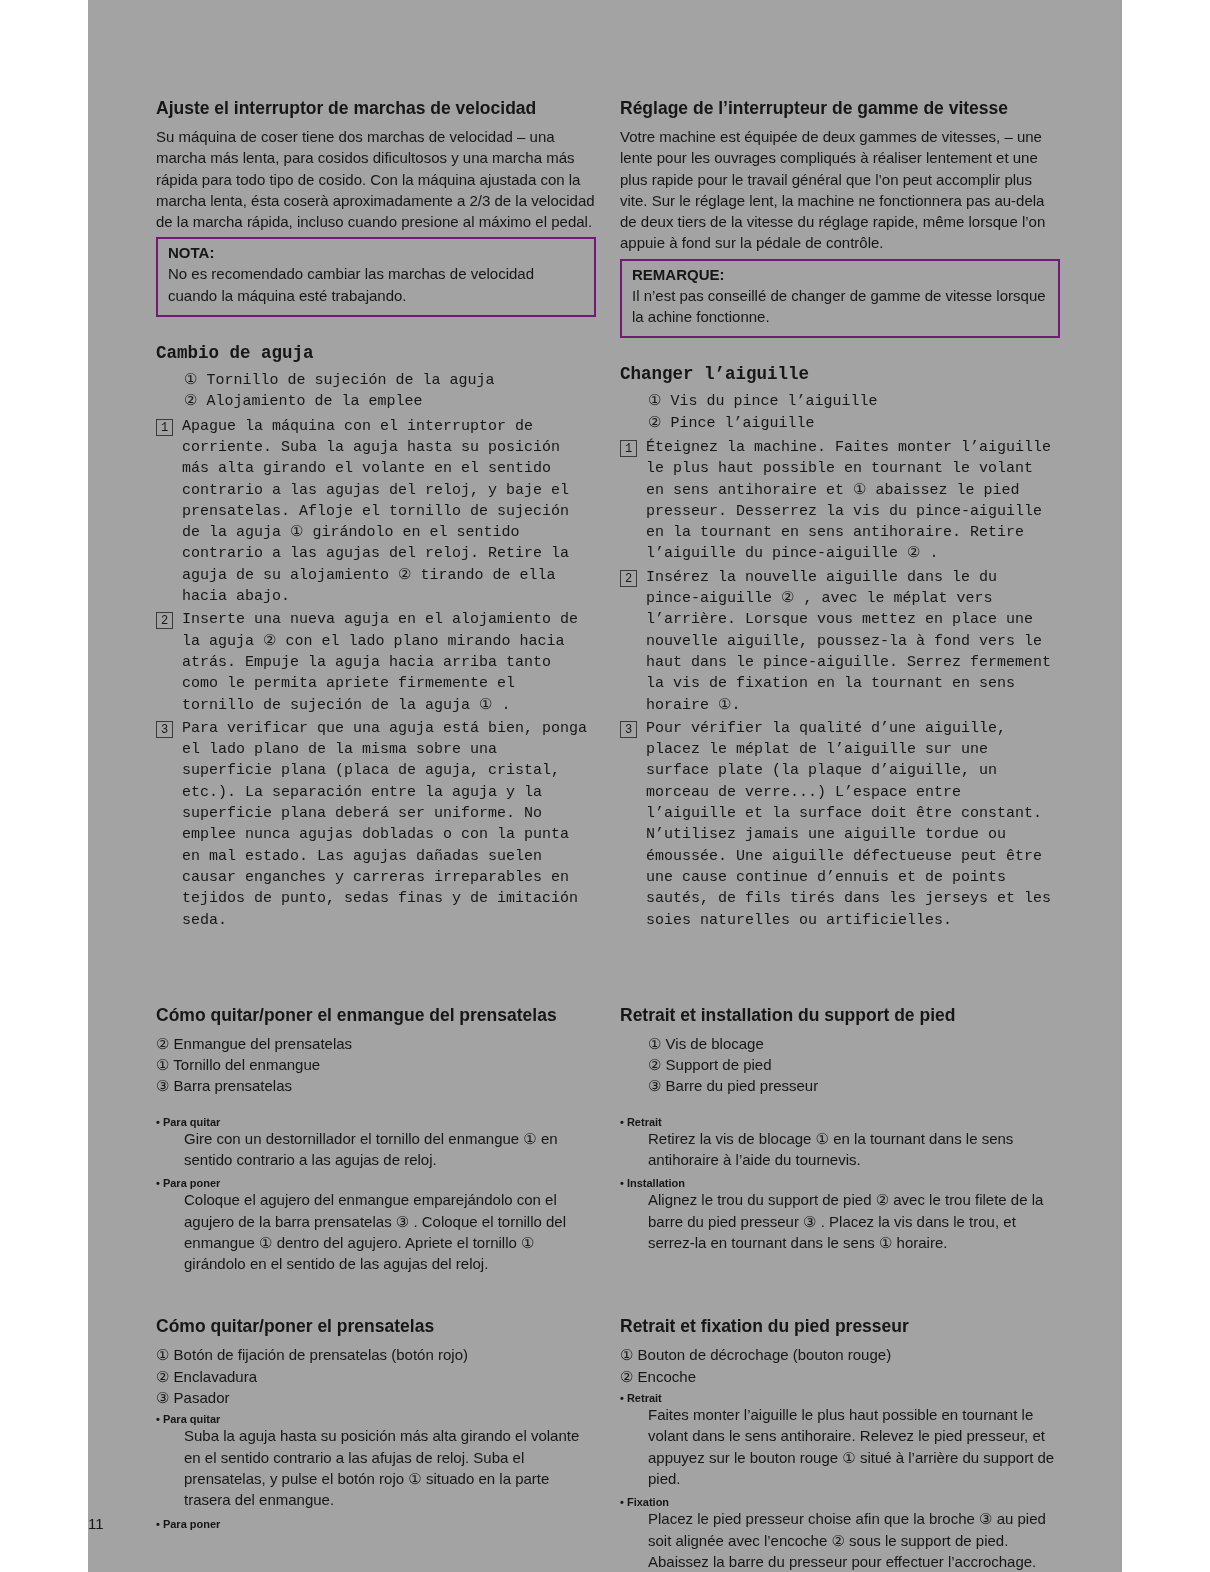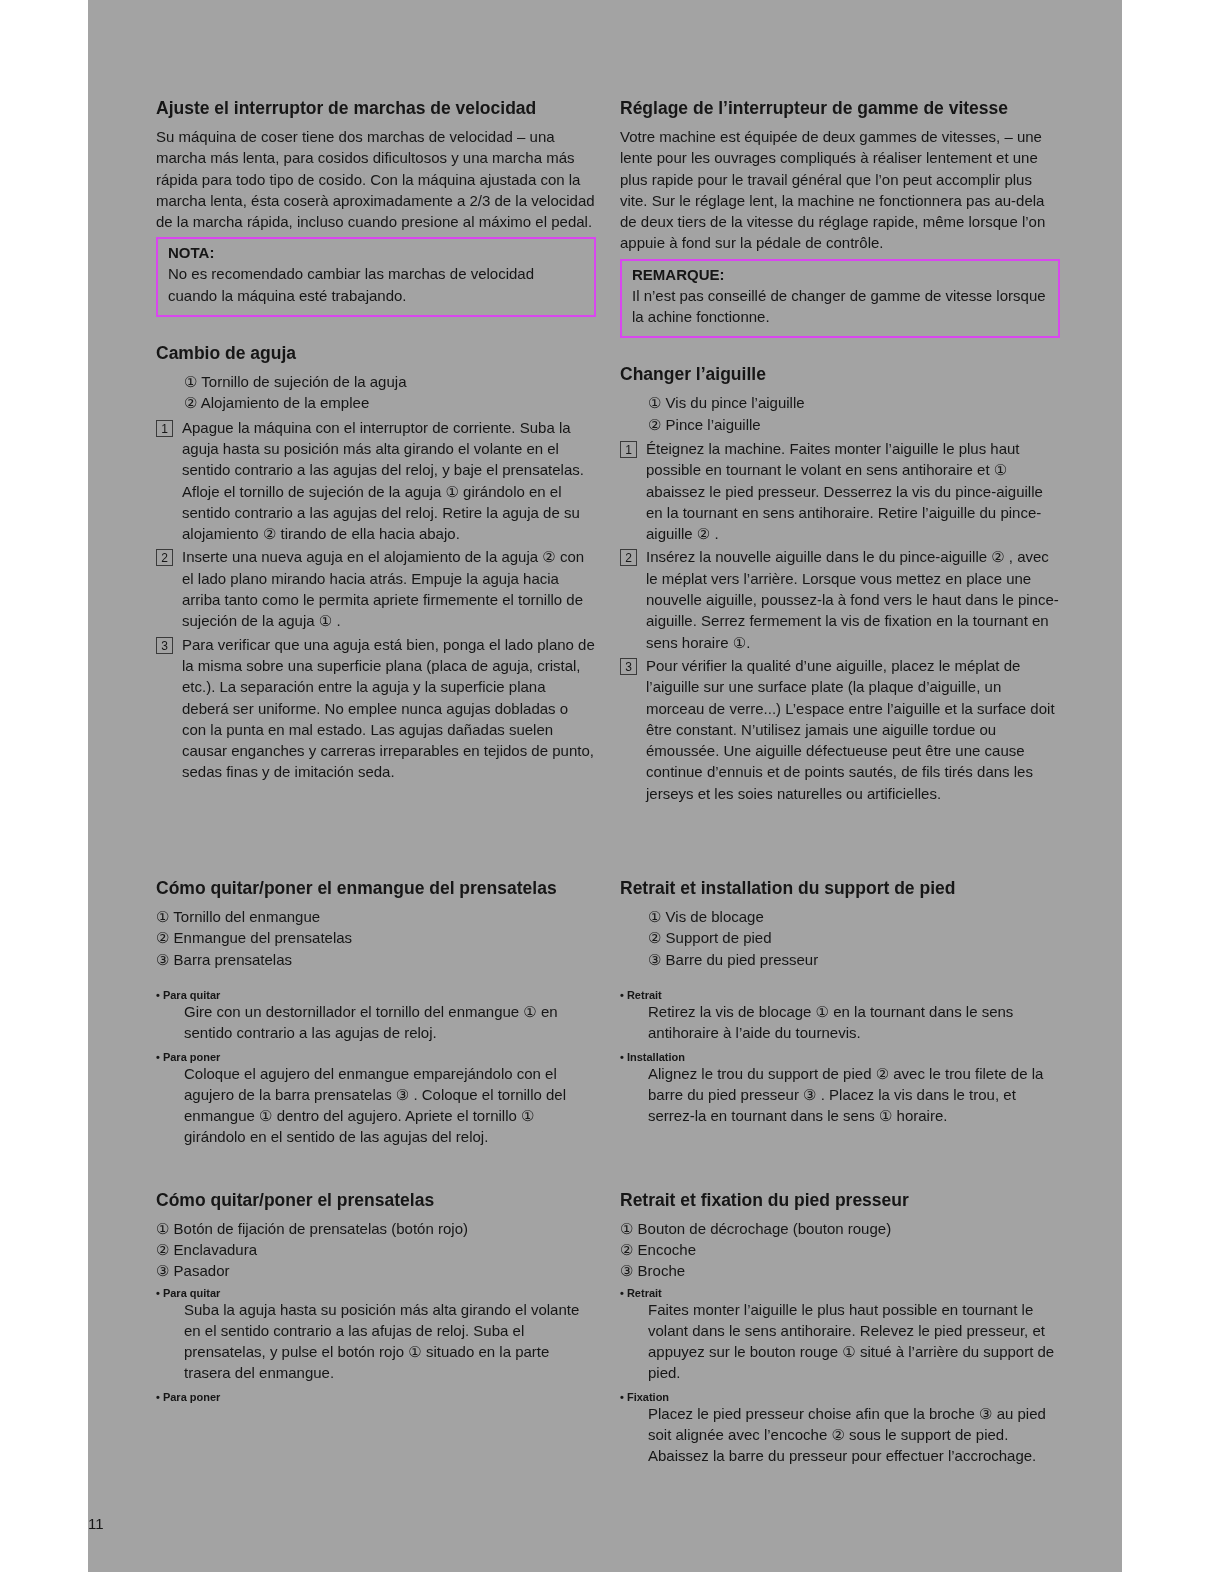--- a/index.html
+++ b/index.html
@@ -6,30 +6,30 @@
   html, body { margin: 0; padding: 0; background: #ffffff; }
   .page {
     width: 1034px; height: 1572px; margin: 0 auto; background: #a3a3a3;
     padding: 98px 62px 0 68px;
     font-family: "Liberation Sans", sans-serif; color: #161616;
     position: relative; overflow: hidden;
   }
   p { margin: 0; }
   .h { font-size: 17.5px; font-weight: 700; margin: 0 0 7px; }
   .body, .step-text, .proc-body, .legend-item, .note-body { font-size: 15px; line-height: 1.42; }
-  .note-box { border: 2px solid #d946ef; padding: 5px 10px 9px; margin-top: 5px; }
+  .note-box { border: 2px solid #701a75; padding: 5px 10px 9px; margin-top: 5px; }
   .note-title { font-weight: 700; font-size: 15px; margin-bottom: 2px; }
   .legend { margin: 0 0 3px; }
   .indent { padding-left: 28px; }
   .step { display: flex; margin-top: 2px; }
   .step-num {
     flex: 0 0 17px; width: 17px; height: 17px; border: 1.5px solid #3a3a3a;
     font-size: 12px; line-height: 16px; text-align: center; margin: 3px 9px 0 0;
   }
-  .sec-gap { margin-top: 26px; }
+  .sec-gap { margin-top: 26px; font-family: Liberation Mono, monospace; }
   .proc-label { font-weight: 700; font-size: 11px; margin-top: 7px; }
   .proc-first { margin-top: 19px; }
   .proc-first-sm { margin-top: 5px; }
   .proc-body { padding-left: 28px; }
   .row { display: grid; grid-template-columns: 1fr 1fr; column-gap: 24px; align-items: start; }
   .row-2 { margin-top: 74px; }
   .row-3 { margin-top: 42px; }
   .page-number { position: absolute; left: 0; right: 0; bottom: 40px; text-align: left; font-size: 15px; }
 </style>
 </head>
@@ -101,22 +101,22 @@
       </section>
     </div>
 
   </div>
 
   <div class="row row-2">
 
     <section>
       <h2 class="h">Cómo quitar/poner el enmangue del prensatelas</h2>
       <div class="legend">
+        <div class="legend-item">② Enmangue del prensatelas</div>
         <div class="legend-item">① Tornillo del enmangue</div>
-        <div class="legend-item">② Enmangue del prensatelas</div>
         <div class="legend-item">③ Barra prensatelas</div>
       </div>
       <div>
         <div class="proc-label proc-first">• Para quitar</div>
         <p class="proc-body">Gire con un destornillador el tornillo del enmangue ① en sentido contrario a las agujas de reloj.</p>
       </div>
       <div>
         <div class="proc-label">• Para poner</div>
         <p class="proc-body">Coloque el agujero del enmangue emparejándolo con el agujero de la barra prensatelas ③ . Coloque el tornillo del enmangue ① dentro del agujero. Apriete el tornillo ① girándolo en el sentido de las agujas del reloj.</p>
       </div>
@@ -157,21 +157,20 @@
       <div>
         <div class="proc-label">• Para poner</div>
       </div>
     </section>
 
     <section>
       <h2 class="h">Retrait et fixation du pied presseur</h2>
       <div class="legend">
         <div class="legend-item">① Bouton de décrochage (bouton rouge)</div>
         <div class="legend-item">② Encoche</div>
-        <div class="legend-item">③ Broche</div>
       </div>
       <div>
         <div class="proc-label proc-first-sm">• Retrait</div>
         <p class="proc-body">Faites monter l’aiguille le plus haut possible en tournant le volant dans le sens antihoraire. Relevez le pied presseur, et appuyez sur le bouton rouge ① situé à l’arrière du support de pied.</p>
       </div>
       <div>
         <div class="proc-label">• Fixation</div>
         <p class="proc-body">Placez le pied presseur choise afin que la broche ③ au pied soit alignée avec l’encoche ② sous le support de pied. Abaissez la barre du presseur pour effectuer l’accrochage.</p>
       </div>
     </section>

